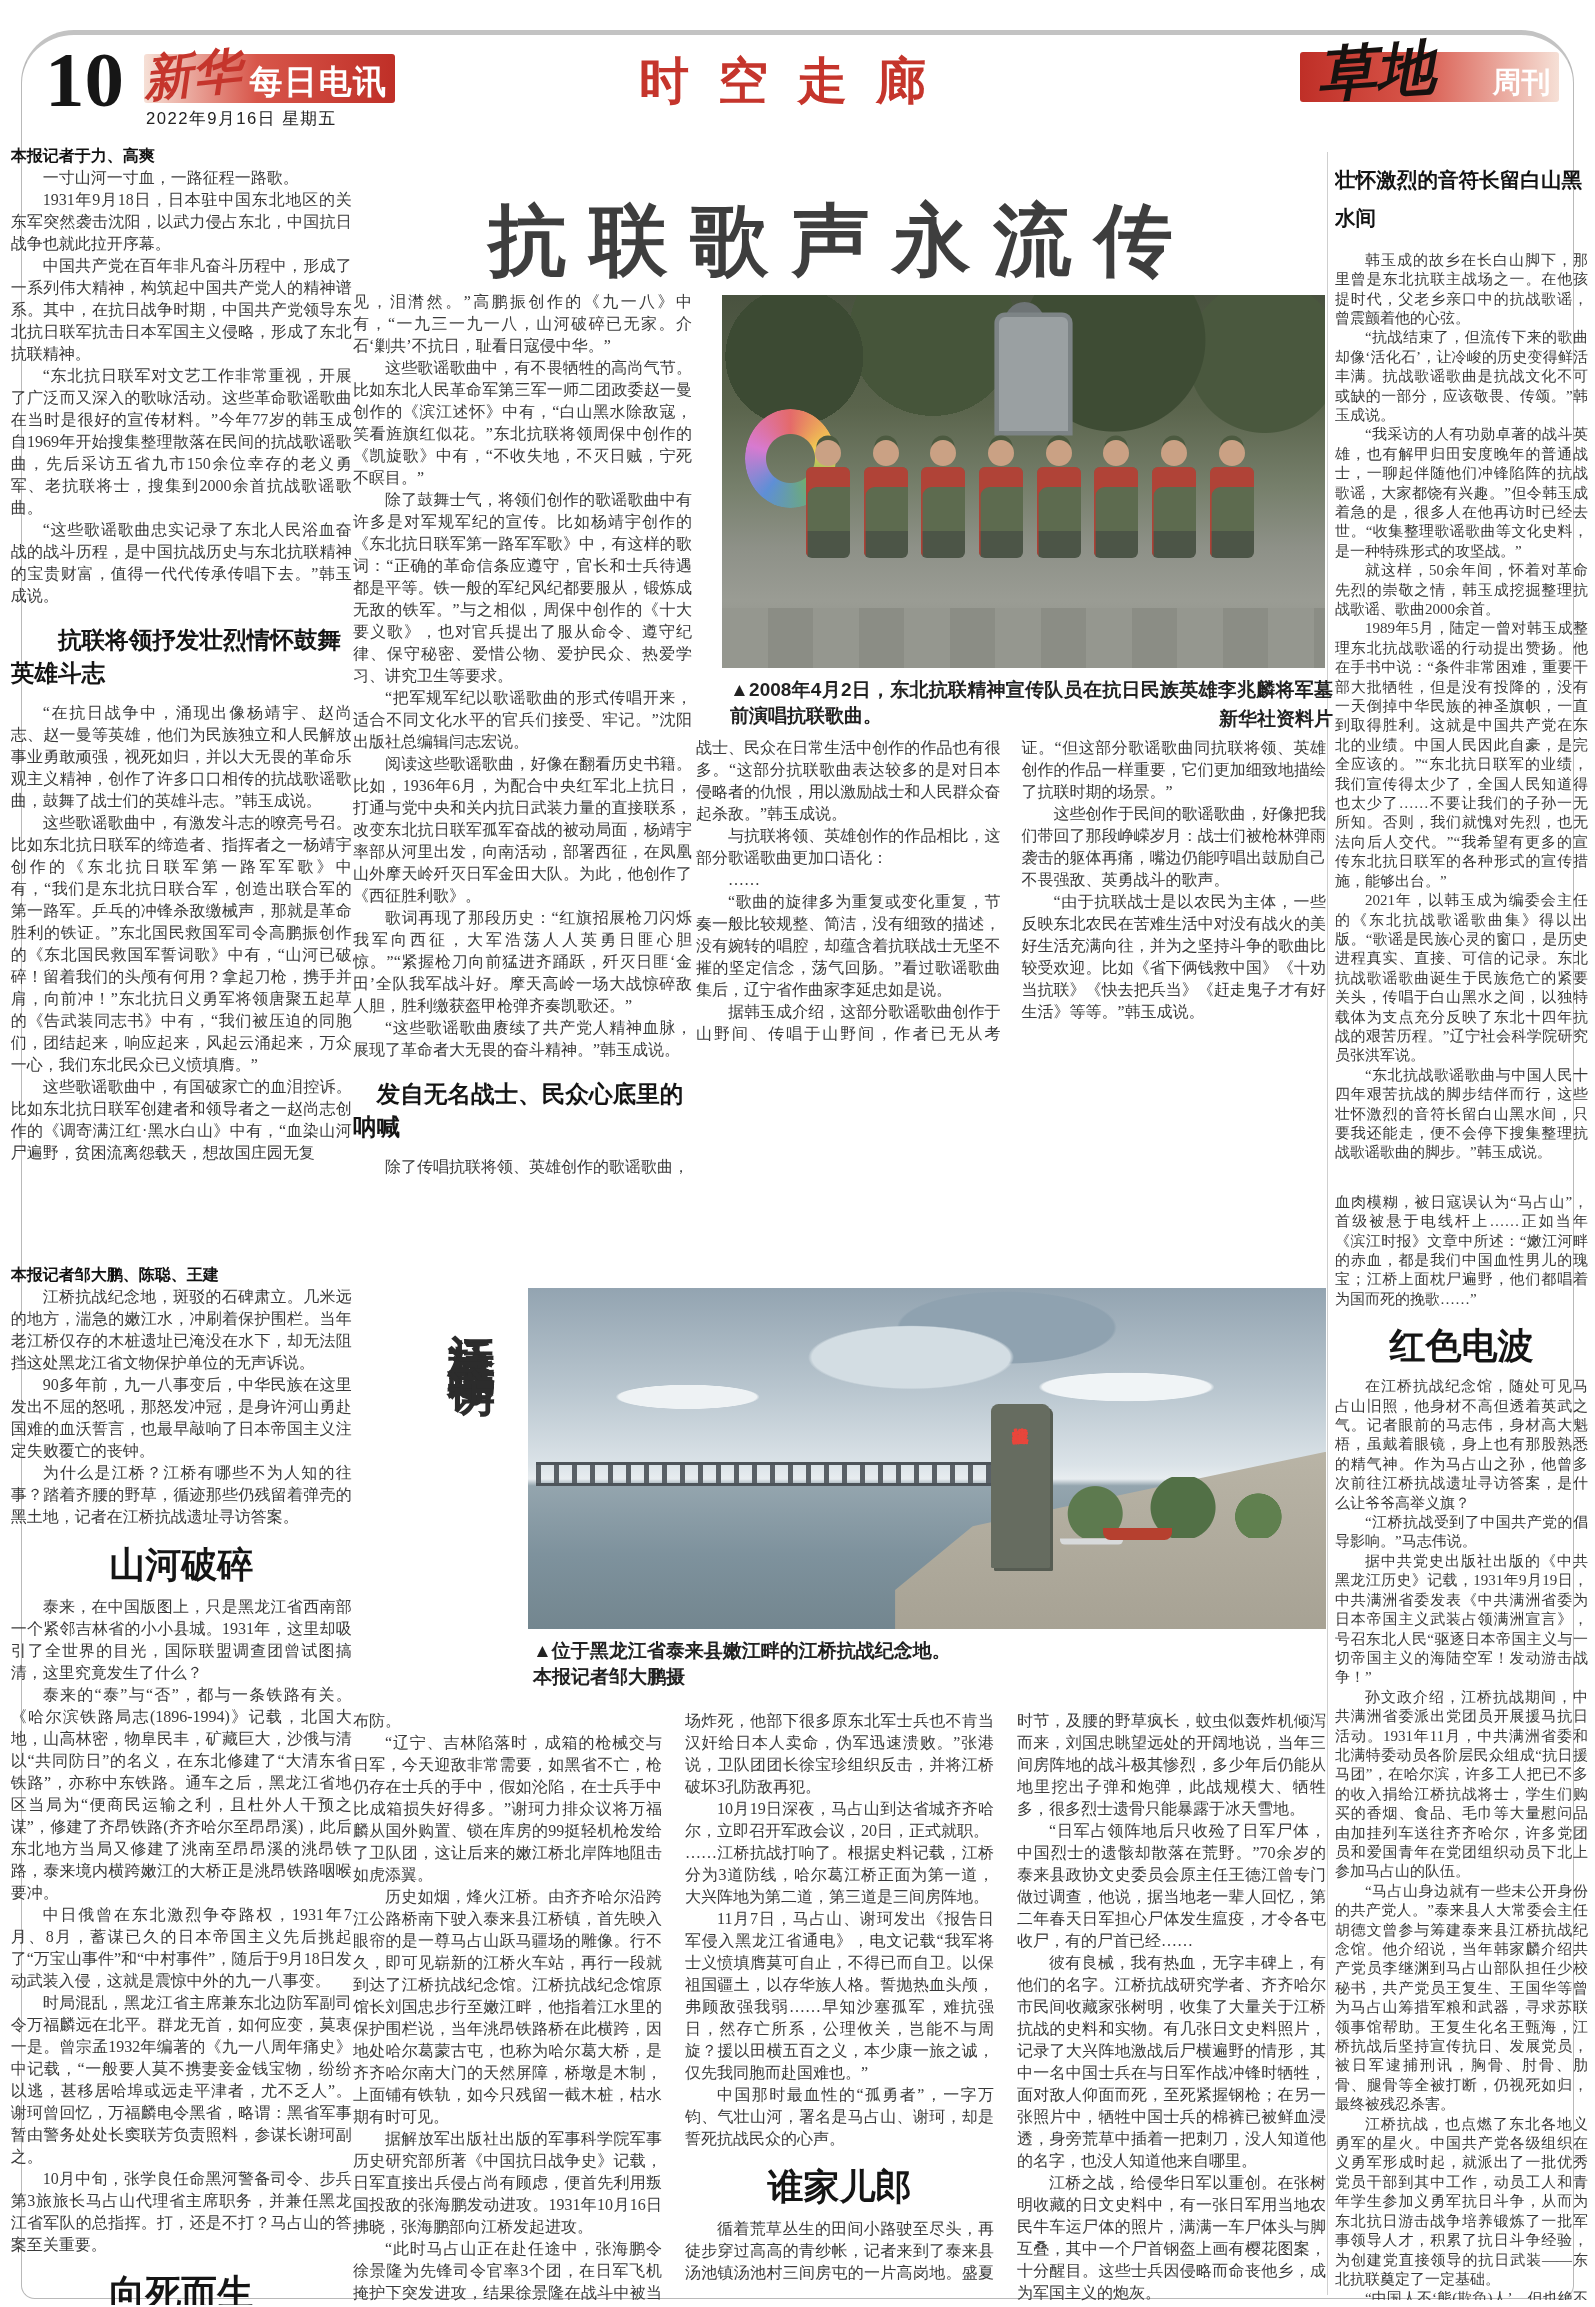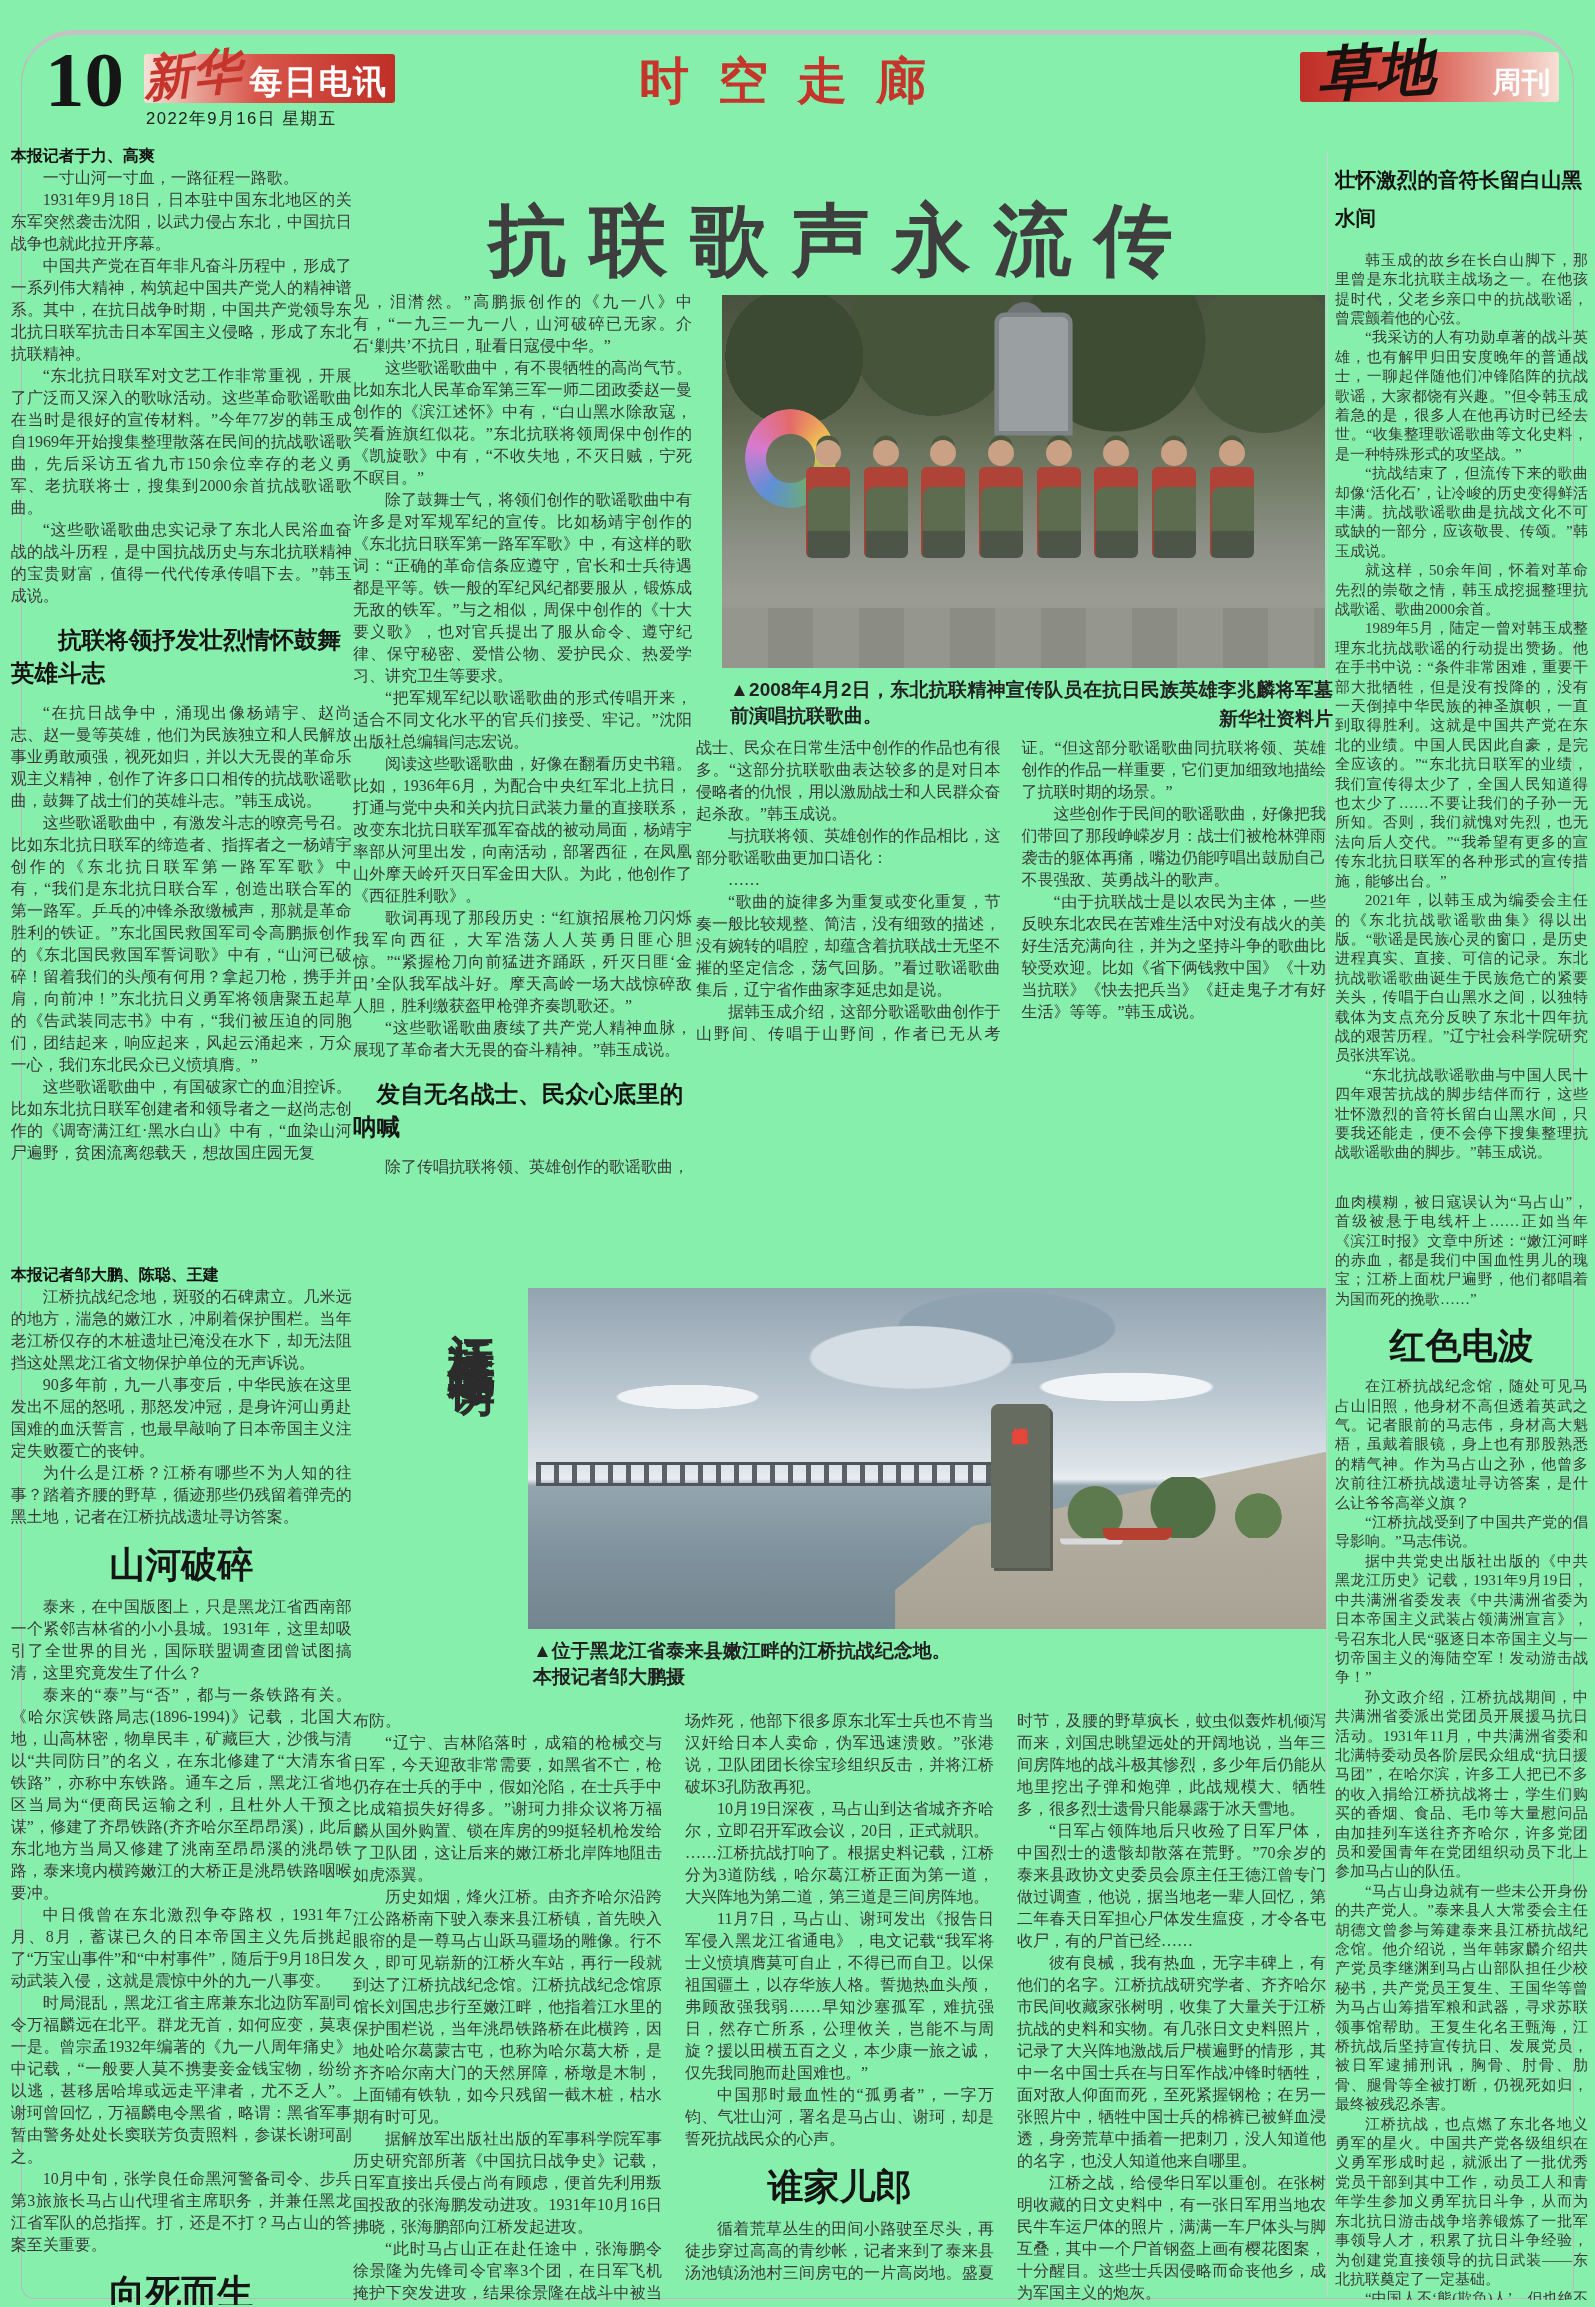--- a/index.html
+++ b/index.html
@@ -1,16 +1,16 @@
 <!DOCTYPE html>
 <html style="font-size:12px"><head>
 <meta charset="utf-8">
 <style>
   html,body{margin:0;padding:0;background:#e9e9e9;}
-  .sheet{position:relative;width:1595px;height:2307px;background:#86efac;overflow:hidden;
+  .sheet{position:relative;width:1595px;height:2307px;background:#ffffff;overflow:hidden;
          font-family:"Liberation Serif","DejaVu Serif",serif;color:#3a3a3a;}
   .frame{position:absolute;left:21px;right:21px;top:30px;bottom:7.6px;
          border:1.5px solid #b9b9b9;border-top:5.3px solid #c3c3c3;
          border-radius:53px 53px 13.7px 13.7px;pointer-events:none;}
   
   .hdr{position:absolute;left:30px;top:40px;width:1534px;height:91px;}
   .pagenum{position:absolute;left:15px;top:-4.6px;font-size:79px;font-weight:bold;color:#161616;
            font-family:"Liberation Serif",serif;}
   .mast{position:absolute;left:114px;top:13.7px;width:251px;height:49px;
         background:linear-gradient(90deg,#f6e0d6,#d8564a 45%,#bf2f27);border-radius:3px;}
@@ -186,22 +186,22 @@
     <p>“歌曲的旋律多为重复或变化重复，节奏一般比较规整、简洁，没有细致的描述，没有婉转的唱腔，却蕴含着抗联战士无坚不摧的坚定信念，荡气回肠。”看过歌谣歌曲集后，辽宁省作曲家李延忠如是说。</p>
     <p>据韩玉成介绍，这部分歌谣歌曲创作于山野间、传唱于山野间，作者已无从考证。“但这部分歌谣歌曲同抗联将领、英雄创作的作品一样重要，它们更加细致地描绘了抗联时期的场景。”</p>
     <p>这些创作于民间的歌谣歌曲，好像把我们带回了那段峥嵘岁月：战士们被枪林弹雨袭击的躯体再痛，嘴边仍能哼唱出鼓励自己不畏强敌、英勇战斗的歌声。</p>
     <p>“由于抗联战士是以农民为主体，一些反映东北农民在苦难生活中对没有战火的美好生活充满向往，并为之坚持斗争的歌曲比较受欢迎。比如《省下俩钱救中国》《十劝当抗联》《快去把兵当》《赶走鬼子才有好生活》等等。”韩玉成说。</p>
   </div>
 
   <div class="region sidebar" style="left:1335px;top:161px;width:253px;height:2139px;">
     <div class="region-inner">
       <h3 class="sb-head">壮怀激烈的音符长留白山黑水间</h3>
       <p>韩玉成的故乡在长白山脚下，那里曾是东北抗联主战场之一。在他孩提时代，父老乡亲口中的抗战歌谣，曾震颤着他的心弦。</p>
+      <p>“抗战结束了，但流传下来的歌曲却像‘活化石’，让冷峻的历史变得鲜活丰满。抗战歌谣歌曲是抗战文化不可或缺的一部分，应该敬畏、传颂。”韩玉成说。</p>
       <p>“我采访的人有功勋卓著的战斗英雄，也有解甲归田安度晚年的普通战士，一聊起伴随他们冲锋陷阵的抗战歌谣，大家都饶有兴趣。”但令韩玉成着急的是，很多人在他再访时已经去世。“收集整理歌谣歌曲等文化史料，是一种特殊形式的攻坚战。”</p>
-      <p>“抗战结束了，但流传下来的歌曲却像‘活化石’，让冷峻的历史变得鲜活丰满。抗战歌谣歌曲是抗战文化不可或缺的一部分，应该敬畏、传颂。”韩玉成说。</p>
       <p>就这样，50余年间，怀着对革命先烈的崇敬之情，韩玉成挖掘整理抗战歌谣、歌曲2000余首。</p>
       <p>1989年5月，陆定一曾对韩玉成整理东北抗战歌谣的行动提出赞扬。他在手书中说：“条件非常困难，重要干部大批牺牲，但是没有投降的，没有一天倒掉中华民族的神圣旗帜，一直到取得胜利。这就是中国共产党在东北的业绩。中国人民因此自豪，是完全应该的。”“东北抗日联军的业绩，我们宣传得太少了，全国人民知道得也太少了……不要让我们的子孙一无所知。否则，我们就愧对先烈，也无法向后人交代。”“我希望有更多的宣传东北抗日联军的各种形式的宣传措施，能够出台。”</p>
       <p>2021年，以韩玉成为编委会主任的《东北抗战歌谣歌曲集》得以出版。“歌谣是民族心灵的窗口，是历史进程真实、直接、可信的记录。东北抗战歌谣歌曲诞生于民族危亡的紧要关头，传唱于白山黑水之间，以独特载体为支点充分反映了东北十四年抗战的艰苦历程。”辽宁社会科学院研究员张洪军说。</p>
       <p>“东北抗战歌谣歌曲与中国人民十四年艰苦抗战的脚步结伴而行，这些壮怀激烈的音符长留白山黑水间，只要我还能走，便不会停下搜集整理抗战歌谣歌曲的脚步。”韩玉成说。</p>
       <p class="noind" style="margin-top:30px;">血肉模糊，被日寇误认为“马占山”，首级被悬于电线杆上……正如当年《滨江时报》文章中所述：“嫩江河畔的赤血，都是我们中国血性男儿的瑰宝；江桥上面枕尸遍野，他们都唱着为国而死的挽歌……”</p>
       <h3 class="centerhead">红色电波</h3>
       <p>在江桥抗战纪念馆，随处可见马占山旧照，他身材不高但透着英武之气。记者眼前的马志伟，身材高大魁梧，虽戴着眼镜，身上也有那股熟悉的精气神。作为马占山之孙，他曾多次前往江桥抗战遗址寻访答案，是什么让爷爷高举义旗？</p>
       <p>“江桥抗战受到了中国共产党的倡导影响。”马志伟说。</p>
       <p>据中共党史出版社出版的《中共黑龙江历史》记载，1931年9月19日，中共满洲省委发表《中共满洲省委为日本帝国主义武装占领满洲宣言》，号召东北人民“驱逐日本帝国主义与一切帝国主义的海陆空军！发动游击战争！”</p>
       <p>孙文政介绍，江桥抗战期间，中共满洲省委派出党团员开展援马抗日活动。1931年11月，中共满洲省委和北满特委动员各阶层民众组成“抗日援马团”，在哈尔滨，许多工人把已不多的收入捐给江桥抗战将士，学生们购买的香烟、食品、毛巾等大量慰问品由加挂列车送往齐齐哈尔，许多党团员和爱国青年在党团组织动员下北上参加马占山的队伍。</p>

